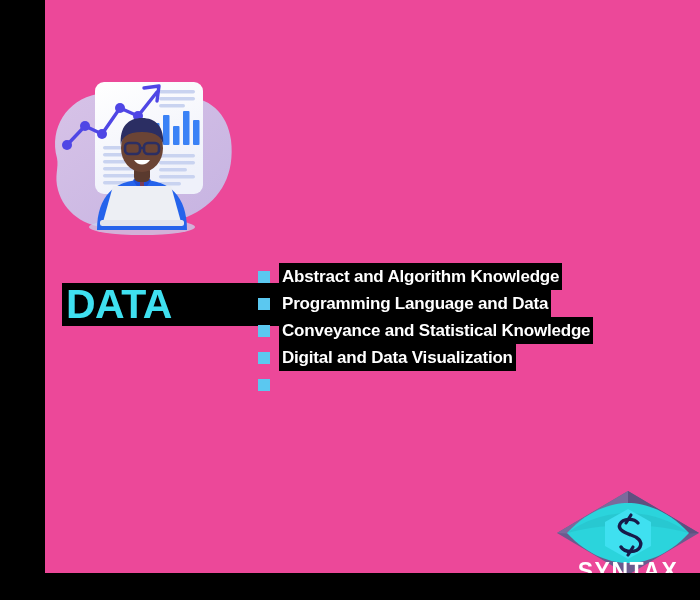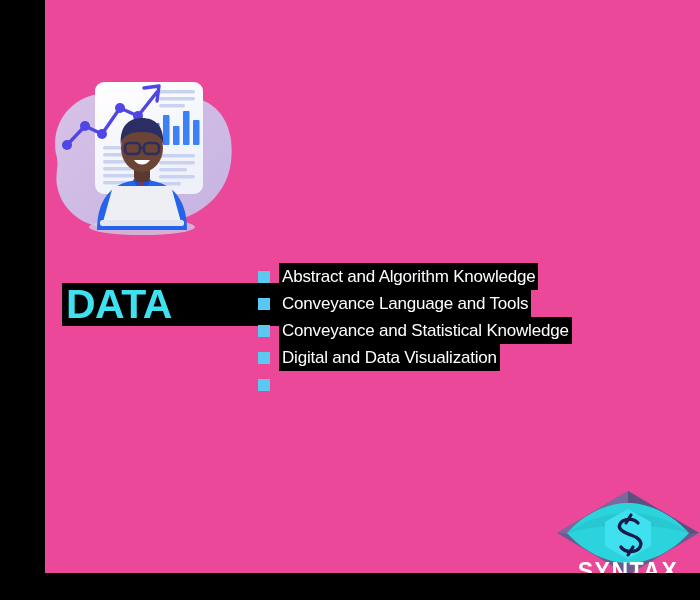--- a/index.html
+++ b/index.html
@@ -91,21 +91,21 @@
     height: 12px;
     background: #5BC8F0;
     flex: 0 0 12px;
     margin-right: 9px;
   }
   .skill-text {
     display: inline-block;
     background: #000000;
     color: #ffffff;
     font-size: 17px;
-    font-weight: 400;
+    font-weight: 700;
     letter-spacing: -0.2px;
     line-height: 25px;
     padding: 1px 3px;
     white-space: nowrap;
   }
 
   
   #logo {
     position: absolute;
     left: 508px;
@@ -223,21 +223,21 @@
       <span class="title-line" id="title-data">DATA</span>
     </div>
 
     <ul id="skills">
       <li class="skill-row">
         <span class="skill-bullet"></span>
         <span class="skill-text">Abstract and Algorithm Knowledge</span>
       </li>
       <li class="skill-row">
         <span class="skill-bullet"></span>
-        <span class="skill-text">Conveyance Language and Tools</span>
+        <span class="skill-text">Programming Language and Data</span>
       </li>
       <li class="skill-row">
         <span class="skill-bullet"></span>
         <span class="skill-text">Conveyance and Statistical Knowledge</span>
       </li>
       <li class="skill-row">
         <span class="skill-bullet"></span>
         <span class="skill-text">Digital and Data Visualization</span>
       </li>
       <li class="skill-row">

